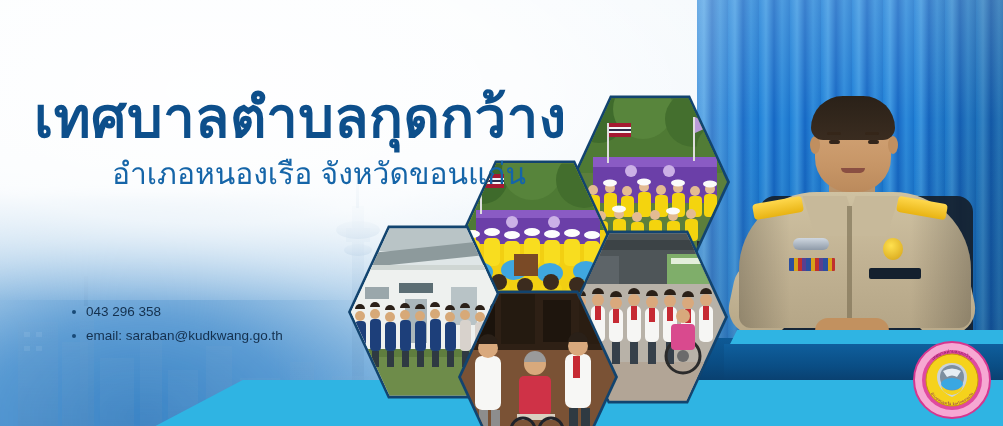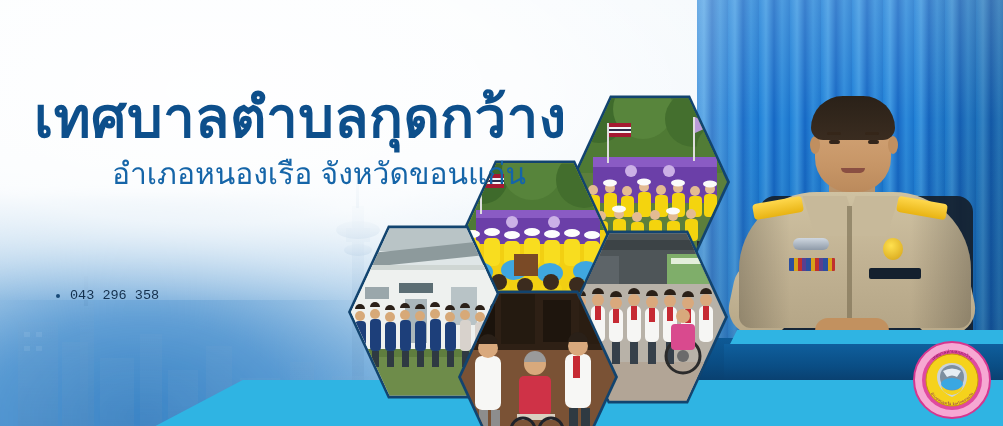--- a/index.html
+++ b/index.html
@@ -222,21 +222,21 @@
   }
   .subtitle {
     position: absolute; left: 112px; top: 156px;
     font-size: 30px; font-weight: 400;
     color: #1565a8; line-height: 1.2; white-space: nowrap;
   }
 
   
   .contact {
     position: absolute; left: 54px; top: 288px;
-    list-style: none; margin: 0; padding: 0; font-family: Liberation Mono, monospace;
+    list-style: none; margin: 16px; padding: 0;
   }
   .contact li {
     position: relative;
     padding-left: 16px;
     margin-bottom: 9px;
     font-size: 13.5px;
     color: #14304e;
     white-space: nowrap;
   }
   .contact li::before {
@@ -679,20 +679,23 @@
     </div>
   </div>
 
   <div class="title">เทศบาลตำบลกุดกว้าง</div>
   <div class="subtitle">อำเภอหนองเรือ จังหวัดขอนแก่น</div>
 
   <ul class="contact">
     <li>
       <span>043 296 358</span>
     </li>
+    <li>
+      <span>email: saraban@kudkwang.go.th</span>
+    </li>
   </ul>
 
   <div class="seal">
     <svg viewBox="0 0 78 78">
       <defs>
         <path id="sealTop" d="M 12 39 A 27 27 0 0 1 66 39"></path>
         <path id="sealBot" d="M 14 39 A 25 25 0 0 0 64 39"></path>
       </defs>
       <circle cx="39" cy="39" r="38" fill="#f6a8d3"></circle>
       <circle cx="39" cy="39" r="38" fill="none" stroke="#d6368f" stroke-width="2"></circle>

